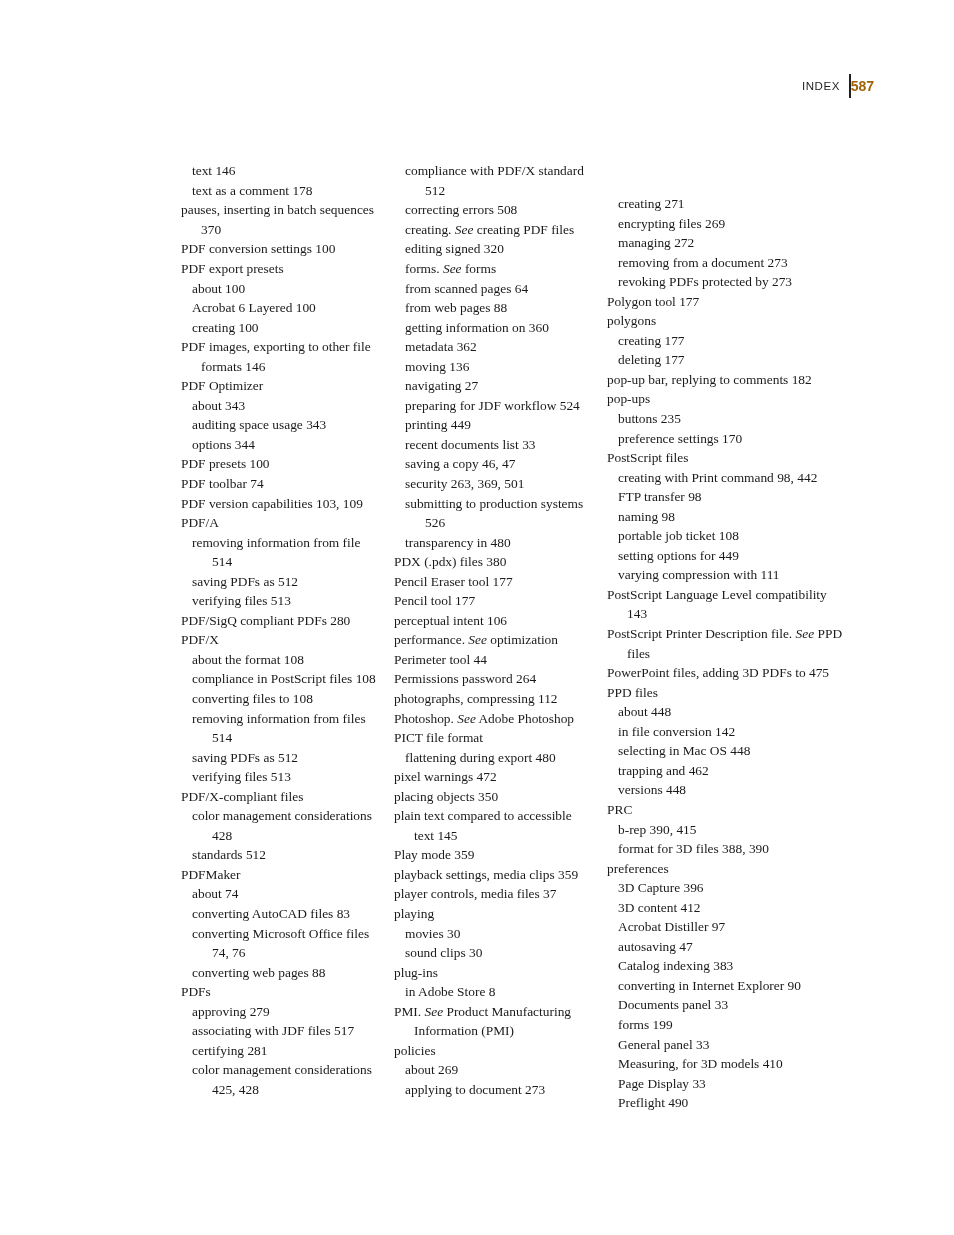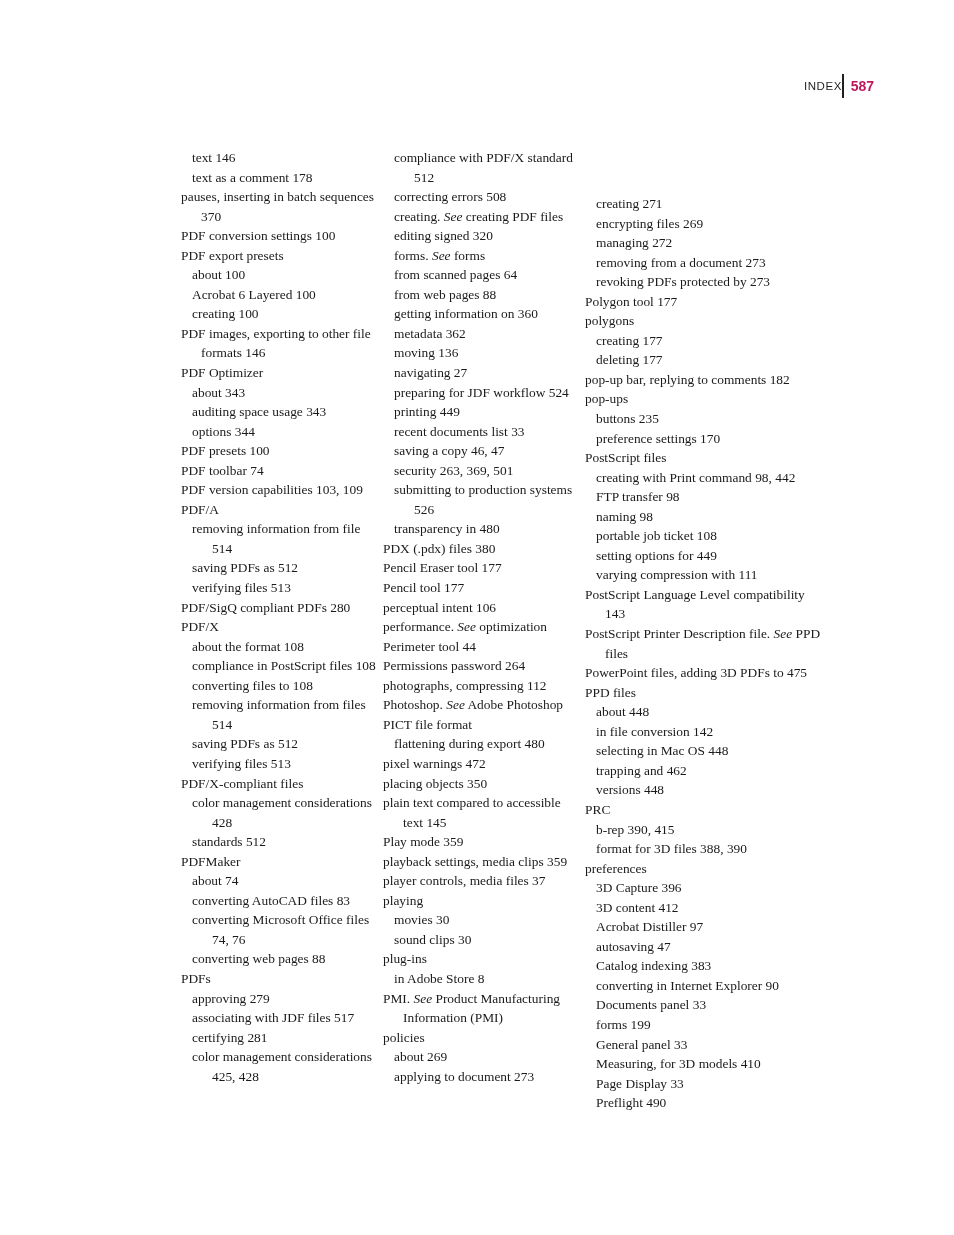--- a/index.html
+++ b/index.html
@@ -24,43 +24,45 @@
     display: flex;
     align-items: stretch;
     height: 24px;
   }
   .header-label {
     font-family: "Liberation Sans", "DejaVu Sans", sans-serif;
     font-size: 11.5px;
     letter-spacing: 0.6px;
     color: #231f20;
     align-self: center;
+    padding-right: 9px;
   }
   .header-rule {
     width: 1.6px;
     background: #231f20;
     height: 24px;
   }
   .header-pageno {
     font-family: "Liberation Sans", "DejaVu Sans", sans-serif;
     font-size: 14px;
     font-weight: bold;
-    color: #be185d;
+    color: #a16207;
     align-self: center;
-    padding-left: 7px;
+    padding-left: 0;
   }
 
   
   .index-body {
     position: absolute;
     top: 148px;
     left: 181px;
     width: 700px;
     display: flex;
-    gap: 2px;
+    gap: 13px;
+    align-items: center;
   }
   .index-column {
     width: 200px;
     flex: 0 0 200px;
   }
   .index-column.wide {
     width: 240px;
     flex: 0 0 240px;
     margin-top: 46px;
   }

